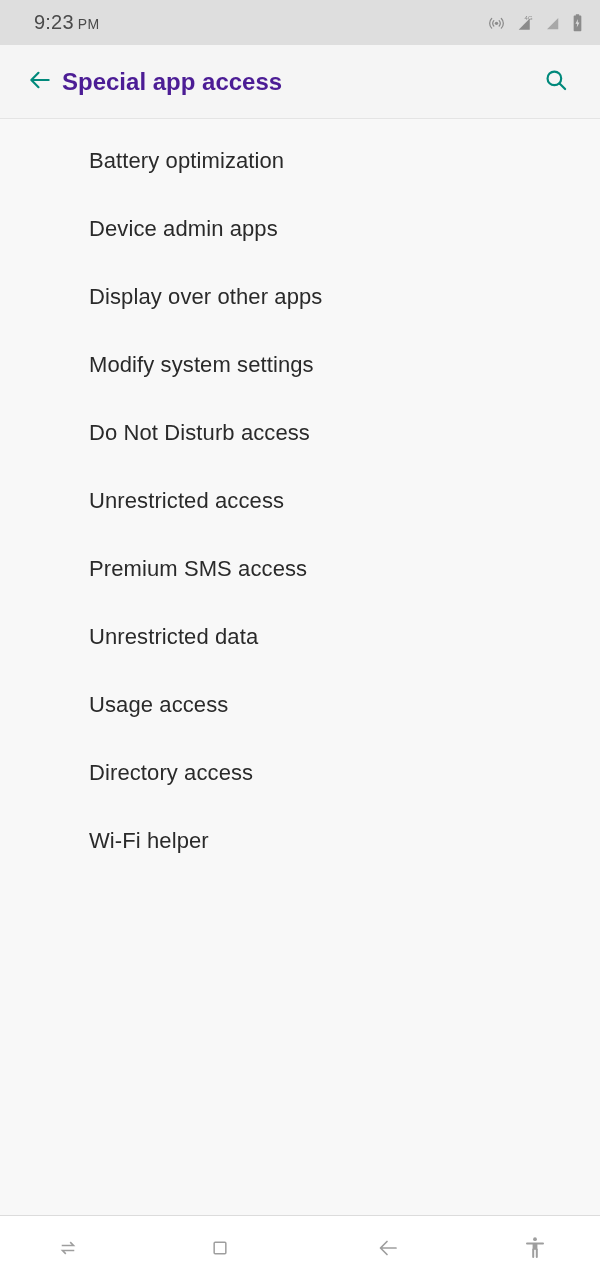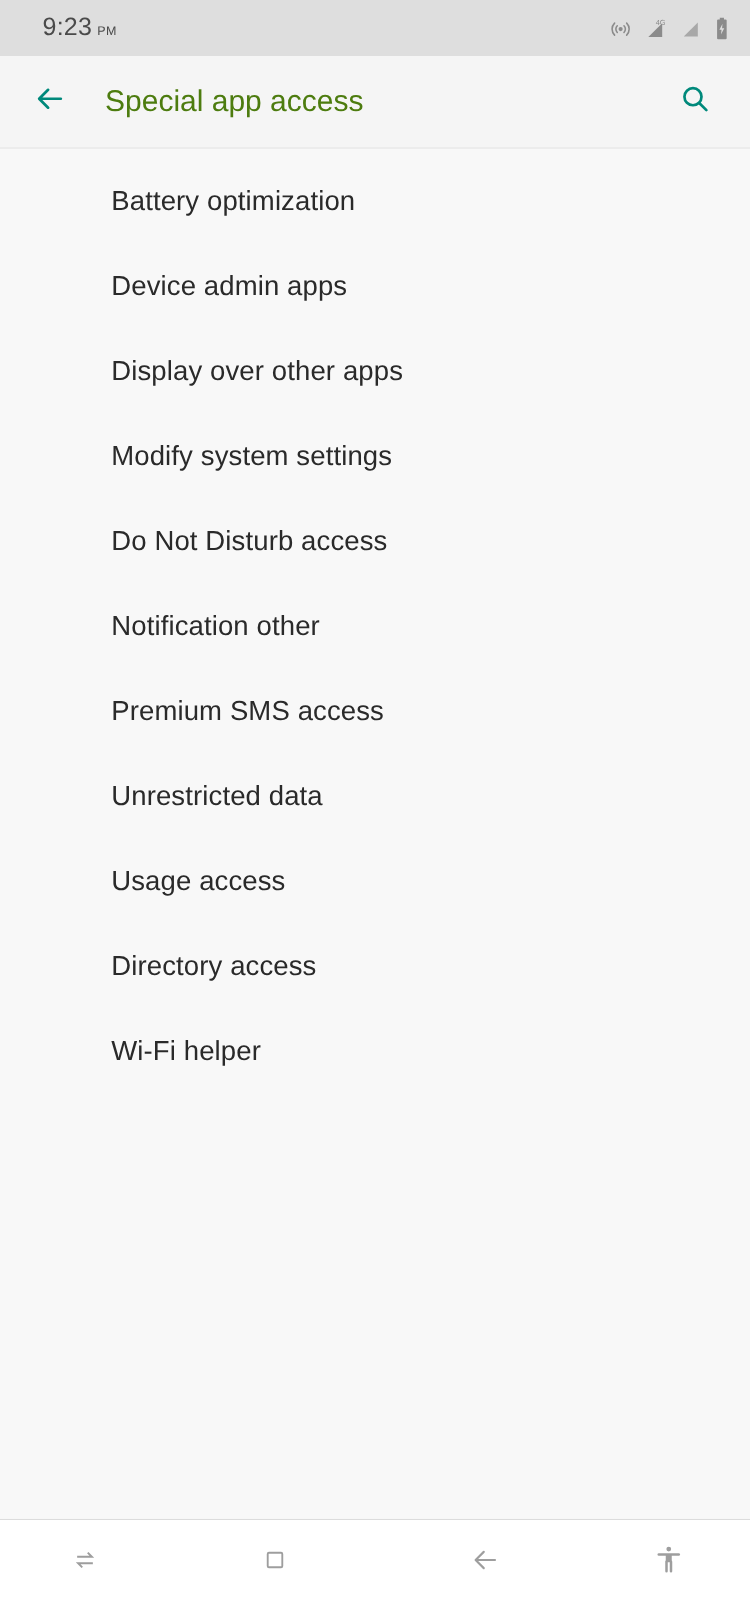--- a/index.html
+++ b/index.html
@@ -37,21 +37,21 @@
   .status-clock {
     display: flex;
     align-items: baseline;
     color: #4a4a4a;
     letter-spacing: .2px;
   }
   .status-clock .time {
     font-size: 20px;
   }
   .status-clock .ampm {
-    font-size: 10px;
+    font-size: 14px;
     margin-left: 4px;
     letter-spacing: .4px;
   }
   .status-icons {
     display: flex;
     align-items: center;
     gap: 9px;
   }
   .status-icons svg { display: block; }
 
@@ -70,23 +70,22 @@
     width: 44px;
     height: 44px;
     display: flex;
     align-items: center;
     justify-content: center;
     flex: 0 0 44px;
     cursor: pointer;
   }
   .app-bar-title {
     font-size: 24px;
-    font-weight: normal;
-    color: #4d7c0f;
-    margin-left: 22px;
+    font-weight: bold;
+    color: #4c1d95;
     flex: 1 1 auto;
     white-space: nowrap;
     overflow: hidden;
     text-overflow: ellipsis;
   }
 
   
   .content {
     flex: 1 1 auto;
     background: #f8f8f8;
@@ -210,21 +209,21 @@
         <div class="pref-item">
           <div class="pref-title">Display over other apps</div>
         </div>
         <div class="pref-item">
           <div class="pref-title">Modify system settings</div>
         </div>
         <div class="pref-item">
           <div class="pref-title">Do Not Disturb access</div>
         </div>
         <div class="pref-item">
-          <div class="pref-title">Notification other</div>
+          <div class="pref-title">Unrestricted access</div>
         </div>
         <div class="pref-item">
           <div class="pref-title">Premium SMS access</div>
         </div>
         <div class="pref-item">
           <div class="pref-title">Unrestricted data</div>
         </div>
         <div class="pref-item">
           <div class="pref-title">Usage access</div>
         </div>

